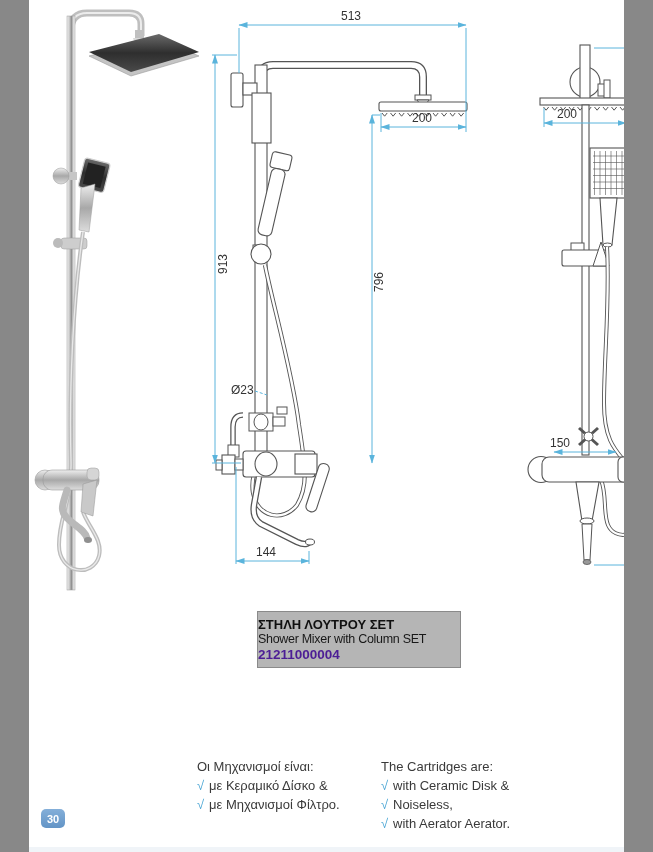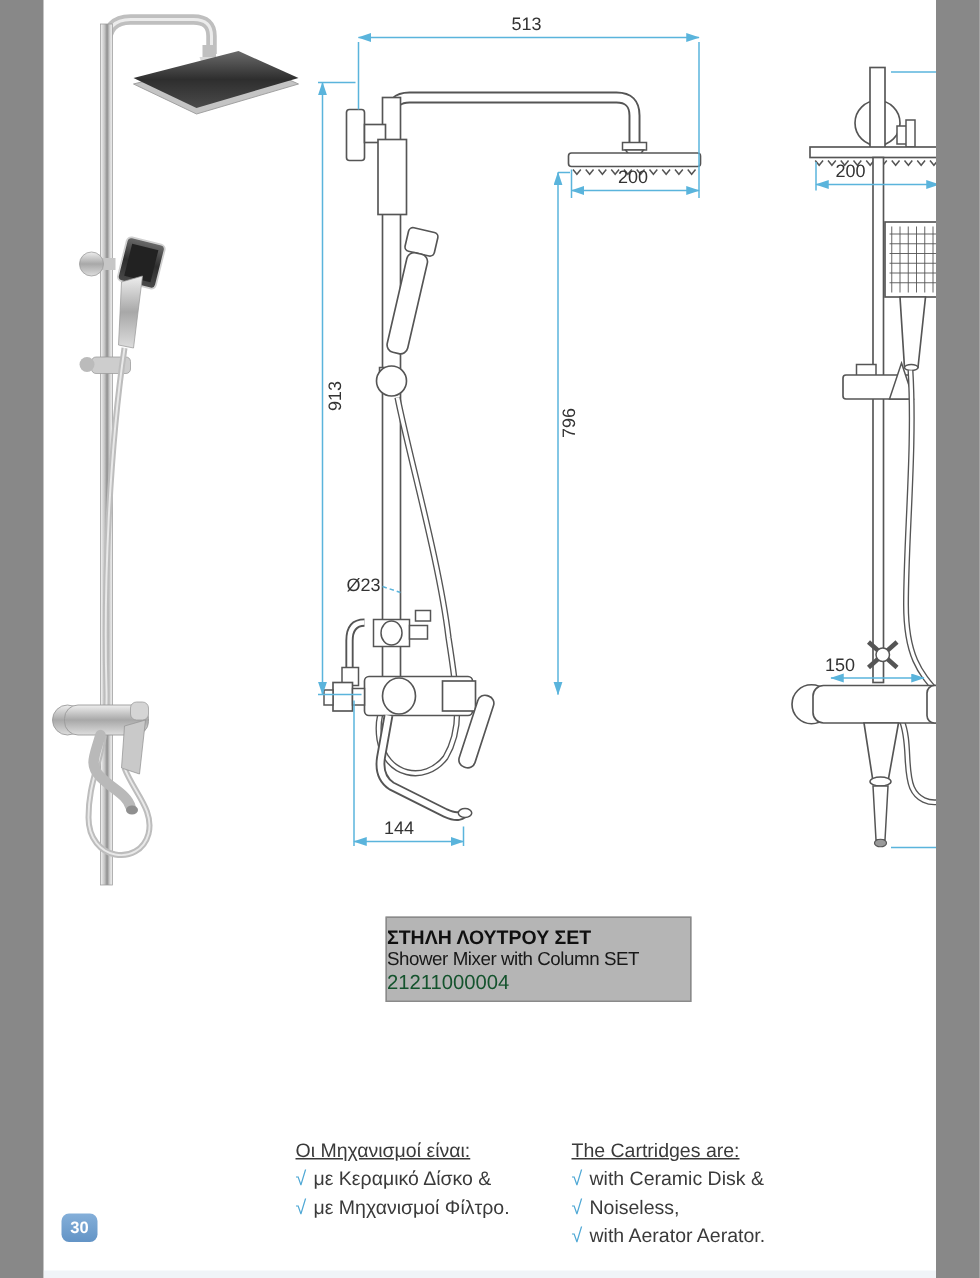--- a/index.html
+++ b/index.html
@@ -13,28 +13,28 @@
   .abs{position:absolute;}
   
   .info-box{
     left:228px;top:611px;width:204px;height:57px;
     background:#b5b5b5;border:1px solid #8a8a8a;
     display:flex;flex-direction:column;justify-content:center;align-items:flex-start;
     text-align:center;box-sizing:border-box;
   }
   .info-box .l1{font-size:13px;font-weight:bold;color:#101010;line-height:15px;}
   .info-box .l2{font-size:12.5px;color:#181818;line-height:15px;letter-spacing:-0.3px;}
-  .info-box .l3{font-size:13.5px;font-weight:normal;color:#14532d;line-height:16px;}
+  .info-box .l3{font-size:13.5px;font-weight:bold;color:#4c1d95;line-height:16px;}
   
   .cartridge{left:229px;top:707px;line-height:17px;}
   .cartridge .g{font-size:13.5px;font-weight:bold;color:#1c1c1c;}
   .cartridge .e{font-size:13.5px;color:#4f4f4f;}
   
   .features{top:757px;font-size:13px;line-height:19px;color:#3a3a3a;}
-  .features .head{padding-left:0;text-decoration:underline;}
+  .features .head{padding-left:0;}
   .feat-line{white-space:nowrap;}
   .check{color:#4da7d5;display:inline-block;width:12px;}
   .f-gr{left:168px;}
   .f-en{left:352px;}
   
   .badge{
     left:12px;top:809px;width:24px;height:19px;border-radius:5px;
     background:linear-gradient(#84afd9,#6394c6);
     color:#fff;font-size:11px;font-weight:bold;
     display:flex;align-items:center;justify-content:center;

